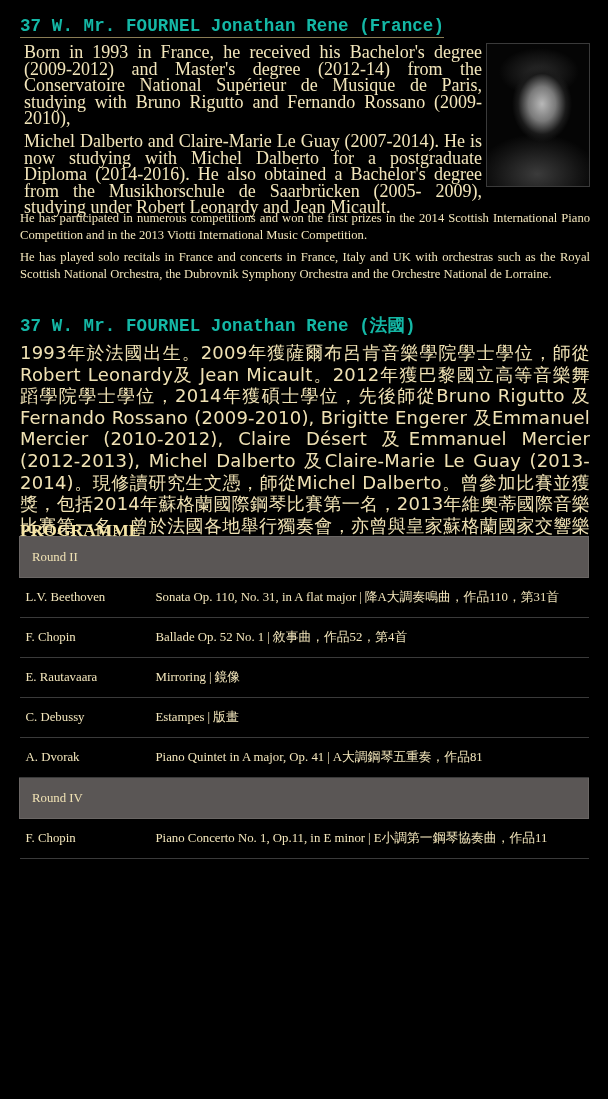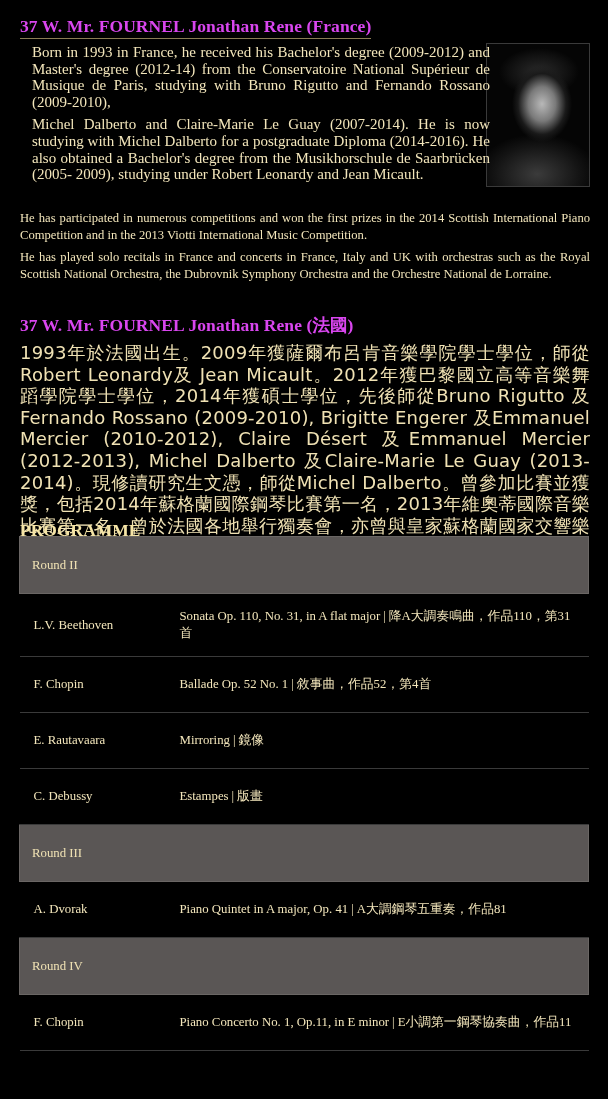--- a/index.html
+++ b/index.html
@@ -1,33 +1,33 @@
 <!DOCTYPE html>
 <html><head>
 <meta charset="utf-8">
 <style>
   html, body { margin:0; padding:0; background:#000; }
   body { width:608px; height:1099px; overflow:hidden; font-family:"DejaVu Serif","Liberation Serif",serif; color:#f3e7bd; }
   .wrap { position:relative; padding:0 19px; }
-  h2.title { margin:0; position:absolute; left:20px; font-family:Liberation Serif, serif; font-weight:bold; font-size:17.5px; color:#d946ef; letter-spacing:0.1px; }
+  h2.title { margin:0; position:absolute; left:20px; font-family:Liberation Mono, monospace; font-weight:bold; font-size:17.5px; color:#14b8a6; letter-spacing:0.1px; }
   .t1 { top:16px; border-bottom:1px solid #8a7d55; padding-bottom:1px; }
   .t2 { top:313px; }
-  .bio { position:absolute; left:32px; width:458px; font-family:"Liberation Serif",serif; font-size:15px; line-height:16.6px; color:#f3e6bb; text-align:justify; }
+  .bio { position:absolute; left:24px; width:458px; font-family:"Liberation Serif",serif; font-size:18px; line-height:16.6px; color:#f3e6bb; text-align:justify; }
   .bio p { margin:0 0 6px 0; }
   .bio-wide { position:absolute; left:20px; width:570px; font-family:"Liberation Serif",serif; font-size:12.6px; line-height:16.6px; color:#f3e6bb; text-align:justify; }
   .bio-wide p { margin:0 0 6px 0; }
   .photo { position:absolute; left:486px; top:43px; width:102px; height:142px; border:1px solid #3a3a3a; background:
      radial-gradient(ellipse 30px 38px at 55px 60px, #b8b8b8 0%, #7a7a7a 45%, #1a1a1a 80%, transparent 100%),
      radial-gradient(ellipse 40px 24px at 52px 28px, #2a2a2a 0%, #111 70%, transparent 100%),
      radial-gradient(ellipse 60px 40px at 50px 130px, #3b3b3b 0%, #141414 70%, transparent 100%),
      #050505; }
   .zh { position:absolute; left:20px; top:342px; width:570px; font-family:"DejaVu Sans","Liberation Sans",sans-serif; font-size:18px; line-height:21.6px; color:#f0e2b4; text-align:justify; letter-spacing:0.2px; }
   .prog-title { position:absolute; left:20px; top:520px; margin:0; font-family:"Liberation Serif",serif; font-weight:bold; font-size:17.5px; color:#f5e4a6; }
   table.prog { position:absolute; left:19px; top:536px; width:570px; border-collapse:collapse; font-family:"Liberation Serif",serif; font-size:12.8px; color:#f3e6bb; }
-  table.prog td { padding:14px; height:27px; vertical-align:middle; border-bottom:1px solid #3a3a3a; }
+  table.prog td { padding:6px; height:27px; vertical-align:middle; border-bottom:1px solid #3a3a3a; }
   tr.round td { background:#5a5655; color:#f0e2b4; height:28px; border:1px solid #6a6664; padding-left:12px; }
   td.comp { width:118px;margin-left:19px; }
   .sep { padding:0 3px; }
 </style>
 </head>
 <body>
 
 <div class="wrap">
   <h2 class="title t1">37 W. Mr. FOURNEL Jonathan Rene (France)</h2>
 
@@ -61,23 +61,20 @@
       <td><span>Ballade Op. 52 No. 1</span><span class="sep">|</span><span>敘事曲，作品52，第4首</span></td>
     </tr>
     <tr>
       <td class="comp">E. Rautavaara</td>
       <td><span>Mirroring</span><span class="sep">|</span><span>鏡像</span></td>
     </tr>
     <tr>
       <td class="comp">C. Debussy</td>
       <td><span>Estampes</span><span class="sep">|</span><span>版畫</span></td>
     </tr>
-    <tr class="round">
-          <td colspan="2">Round III</td>
-        </tr>
     <tr>
       <td class="comp">A. Dvorak</td>
       <td><span>Piano Quintet in A major, Op. 41</span><span class="sep">|</span><span>A大調鋼琴五重奏，作品81</span></td>
     </tr>
     <tr class="round">
           <td colspan="2">Round IV</td>
         </tr>
     <tr>
       <td class="comp">F. Chopin</td>
       <td><span>Piano Concerto No. 1, Op.11, in E minor</span><span class="sep">|</span><span>E小調第一鋼琴協奏曲，作品11</span></td>

